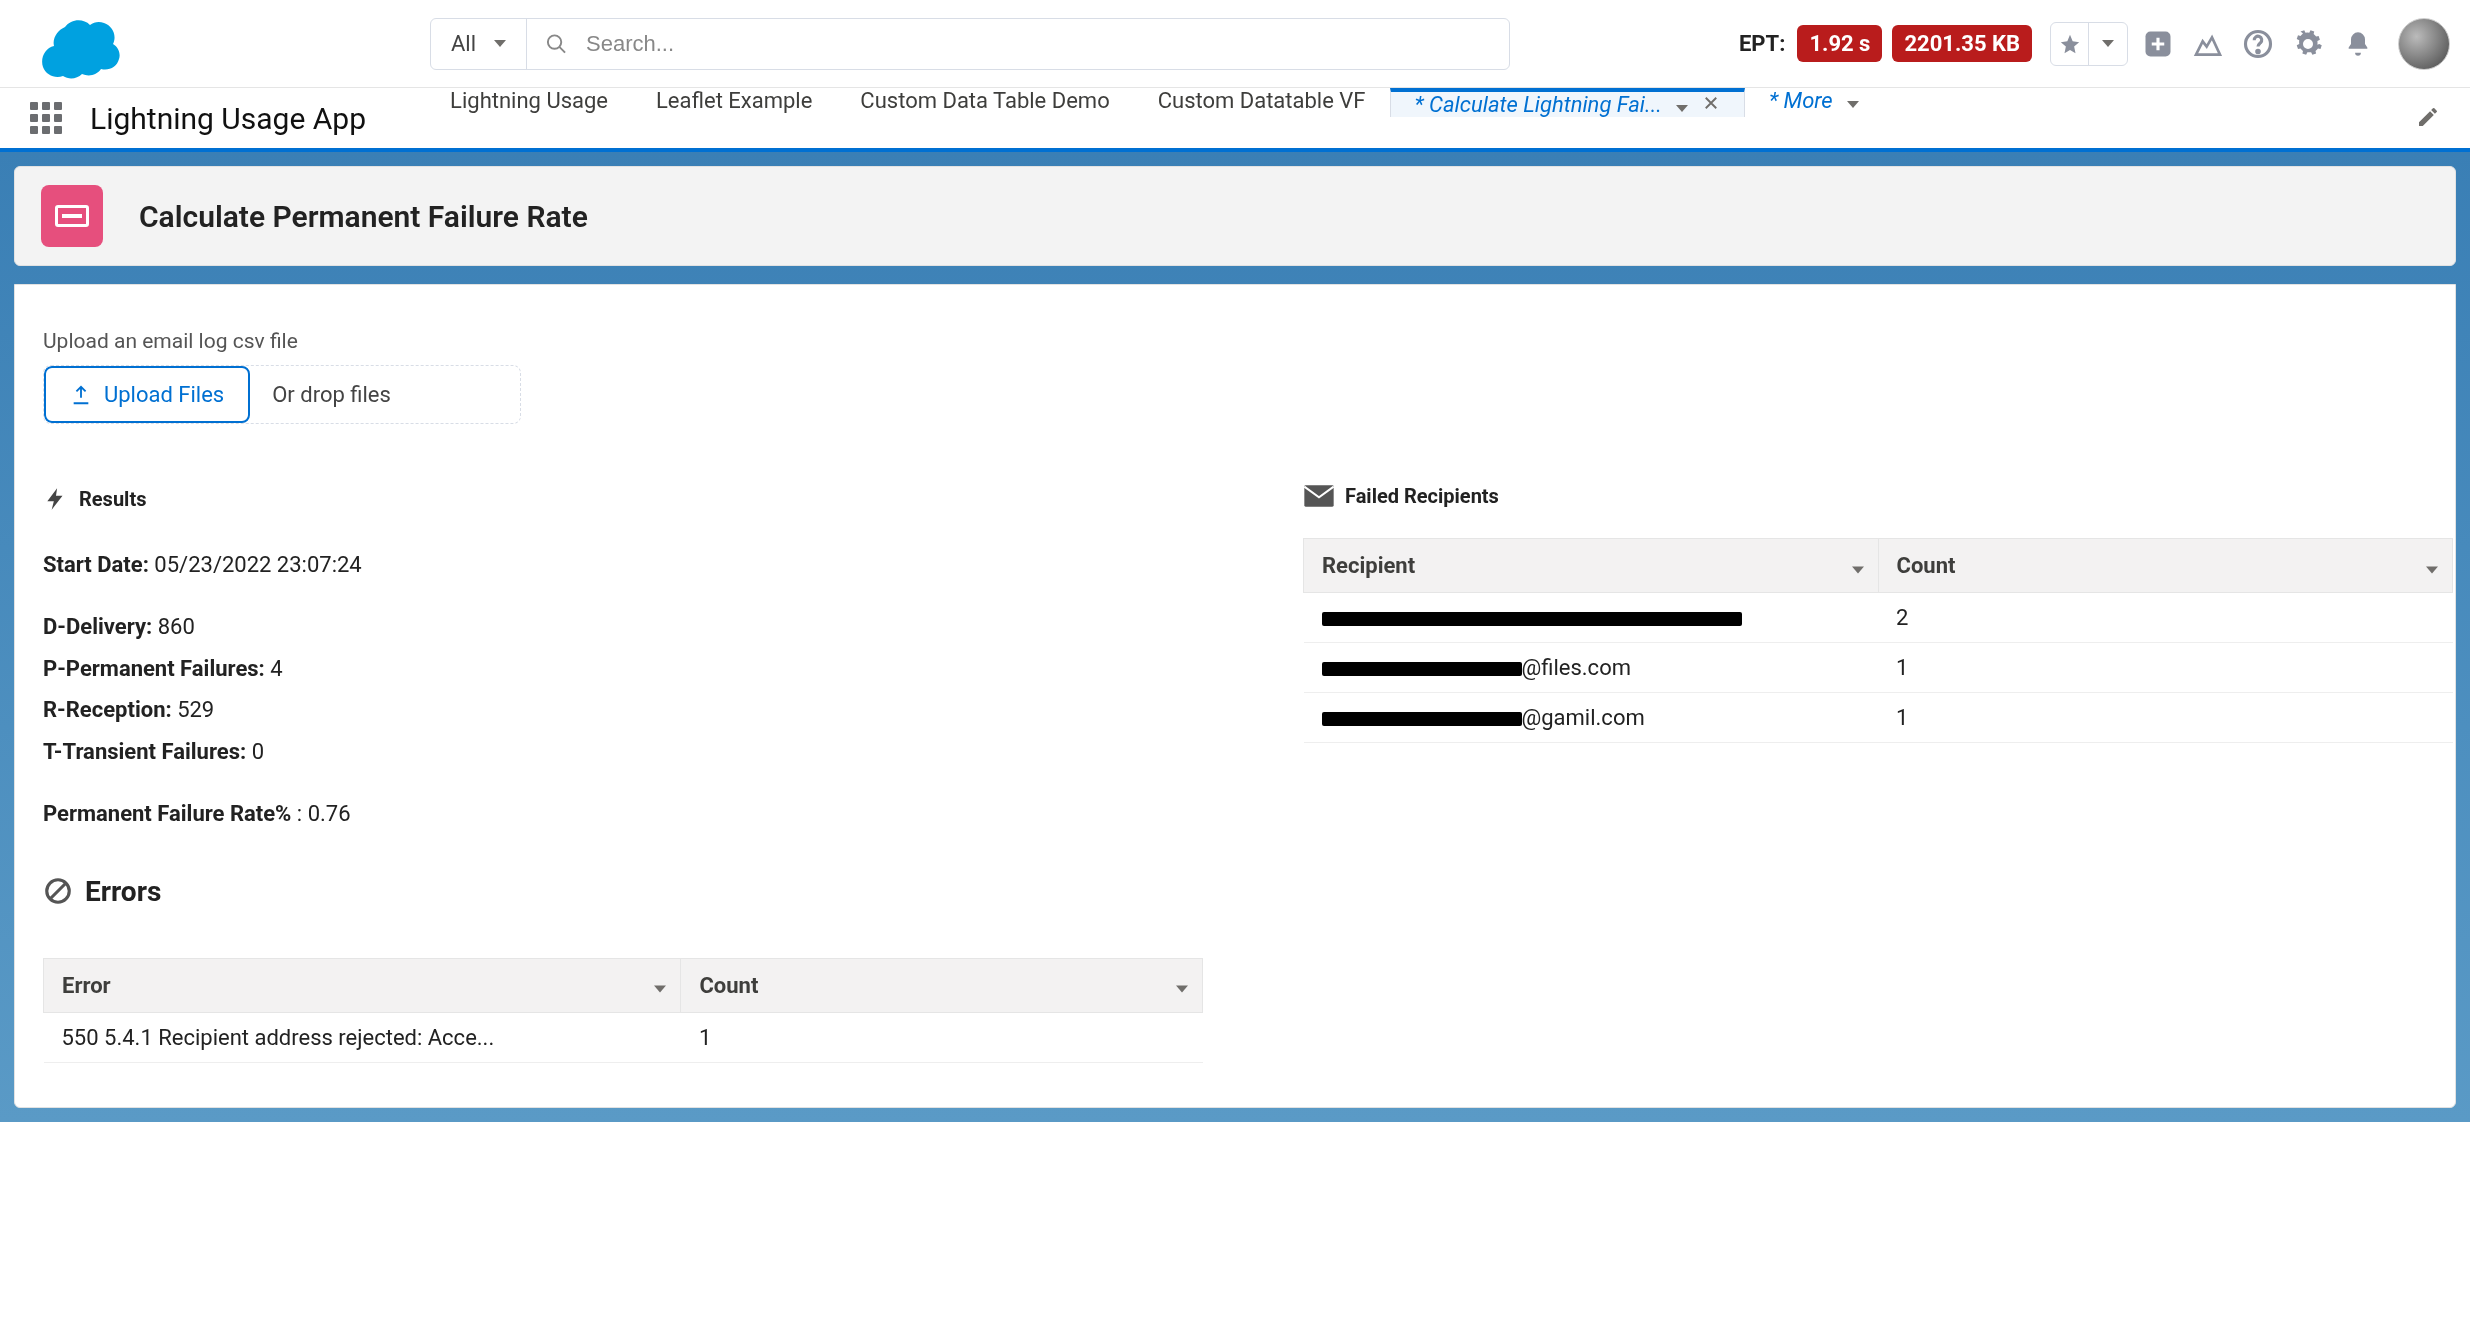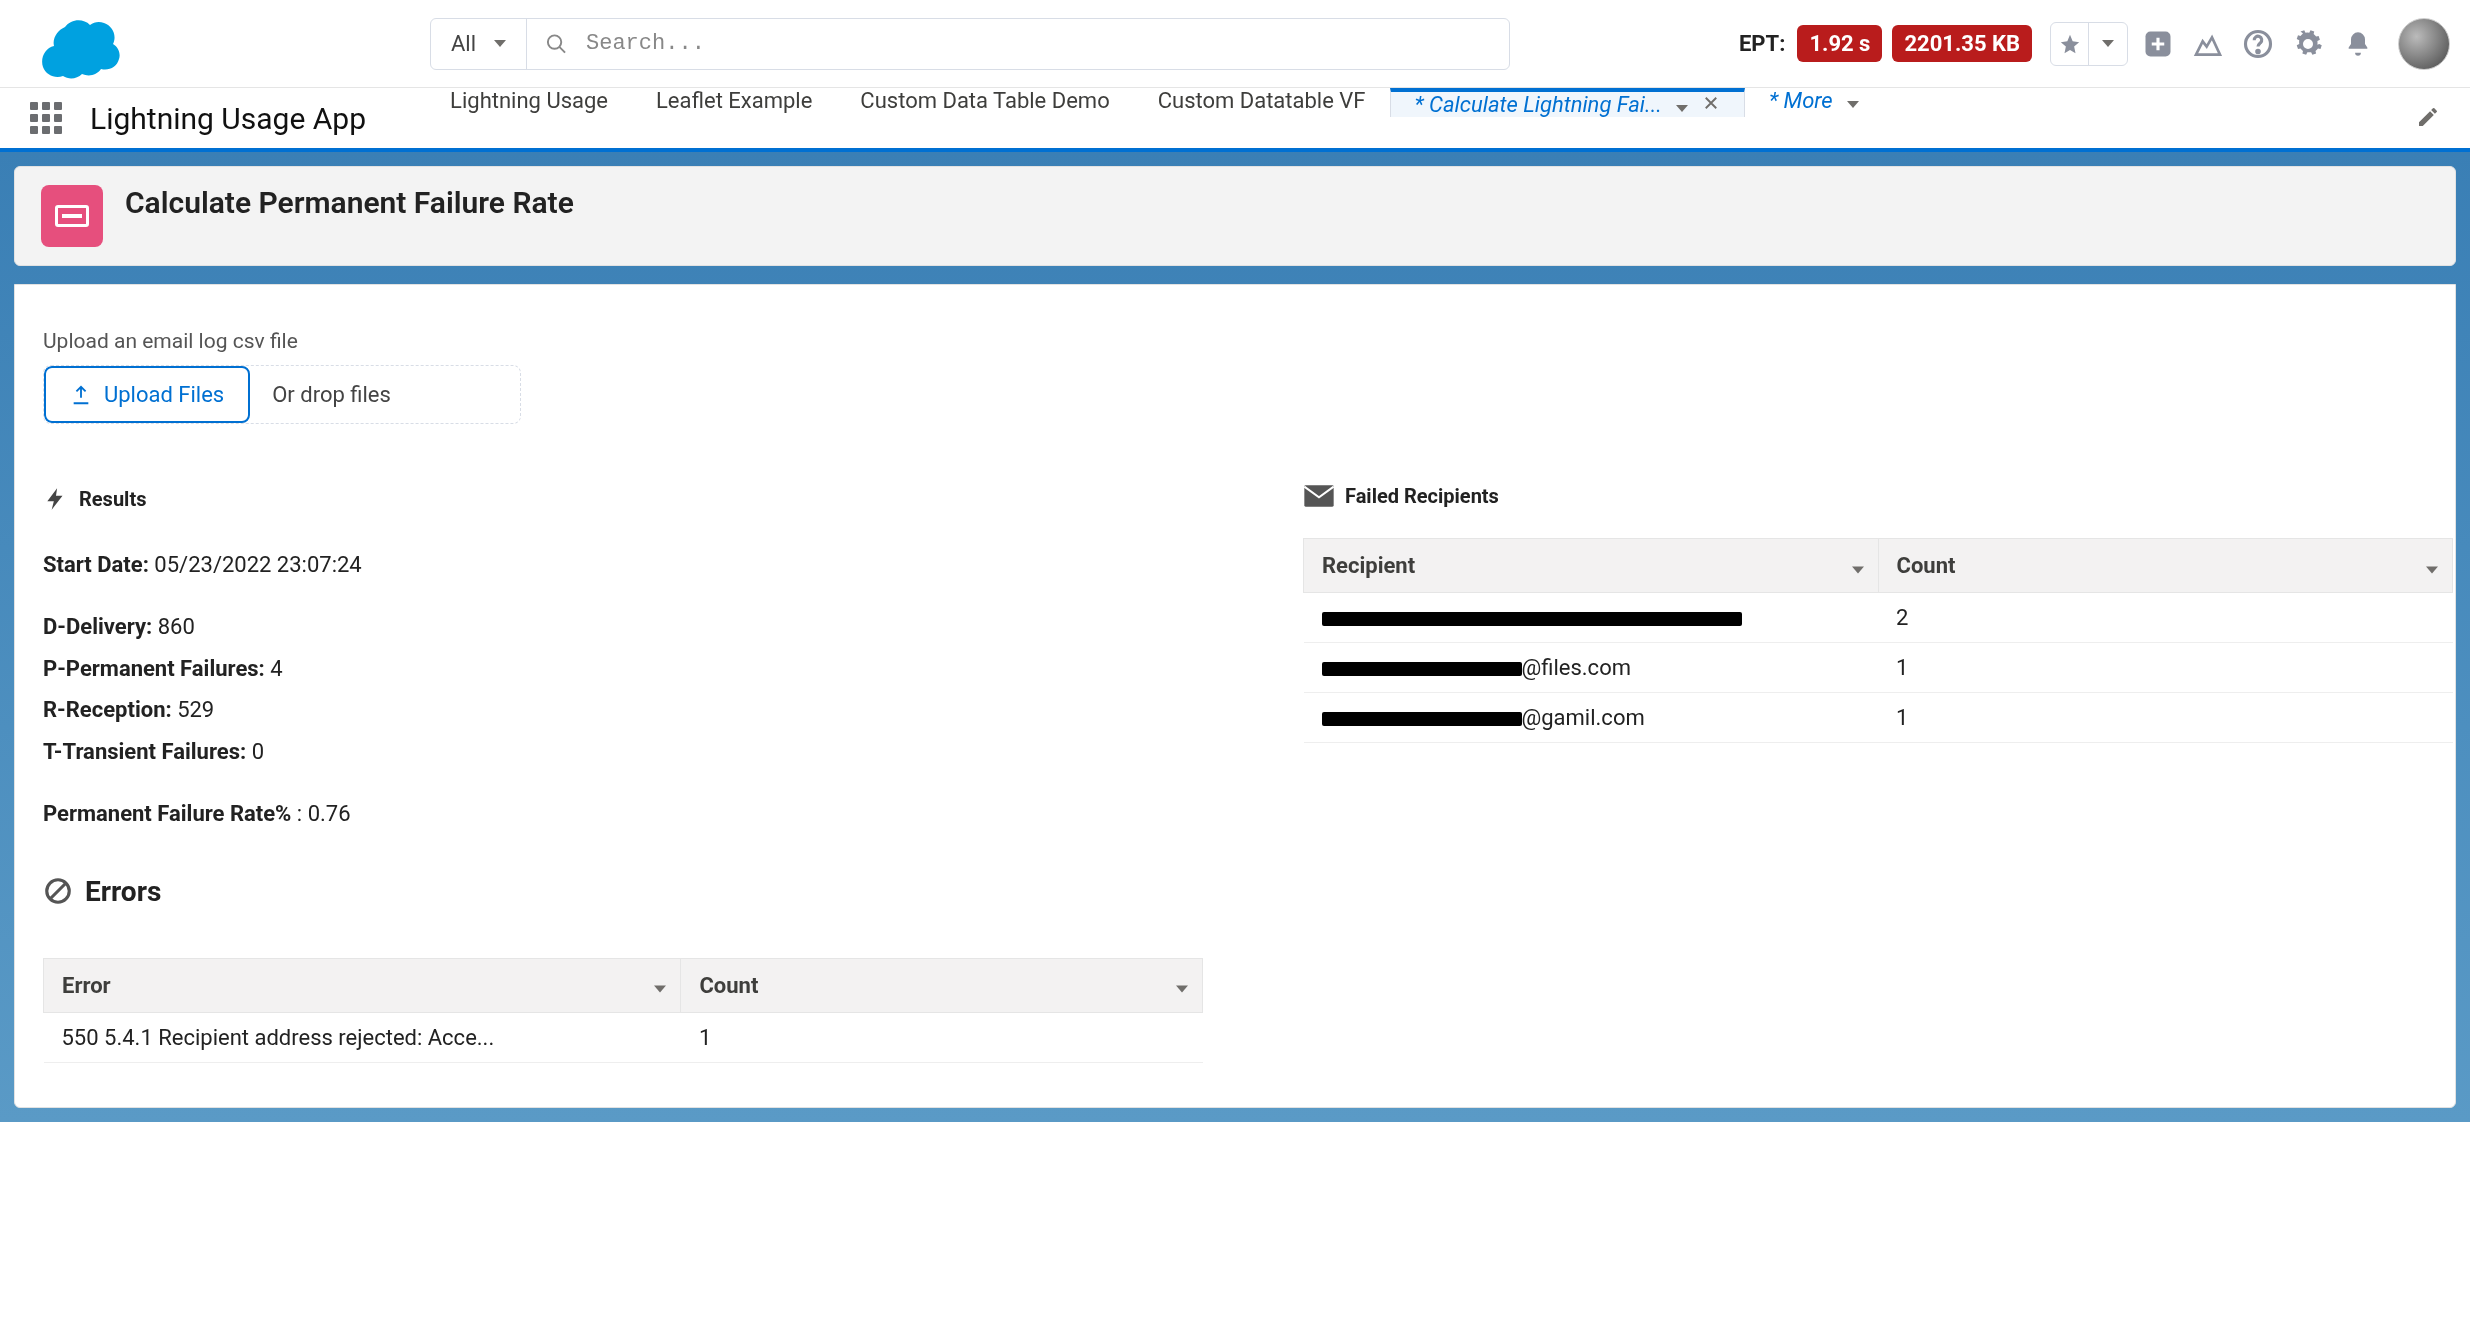--- a/index.html
+++ b/index.html
@@ -52,21 +52,20 @@
     align-items: center;
     padding: 0 18px;
     gap: 18px;
   }
   .search-input input {
     border: none;
     outline: none;
     font-size: 22px;
     width: 100%;
     color: #4c1d95;
-    font-family: Liberation Mono, monospace;
   }
   .search-input input::placeholder { color: #888; }
   .header-right {
     margin-left: auto;
     display: flex;
     align-items: center;
     gap: 10px;
   }
   .ept-label { font-weight: 700; font-size: 22px; margin-right: 2px; }
   .badge-green {
@@ -165,23 +164,23 @@
   .blue-area {
     background: #4c8fbd;
     background: linear-gradient(180deg,#3a7fb5 0%,#5a9ac6 100%);
     padding: 14px 14px 14px 14px;
   }
   .page-header {
     background: #f3f3f3;
     border: 1px solid #e2e2e2;
     border-radius: 6px;
     display: flex;
-    align-items: flex-start;
+    align-items: center;
     padding: 18px 26px;
-    gap: 22px;
+    gap: 36px;
   }
   .page-icon {
     width: 62px;
     height: 62px;
     border-radius: 8px;
     background: #e64f7d;
     display: flex;
     align-items: center;
     justify-content: center;
   }

